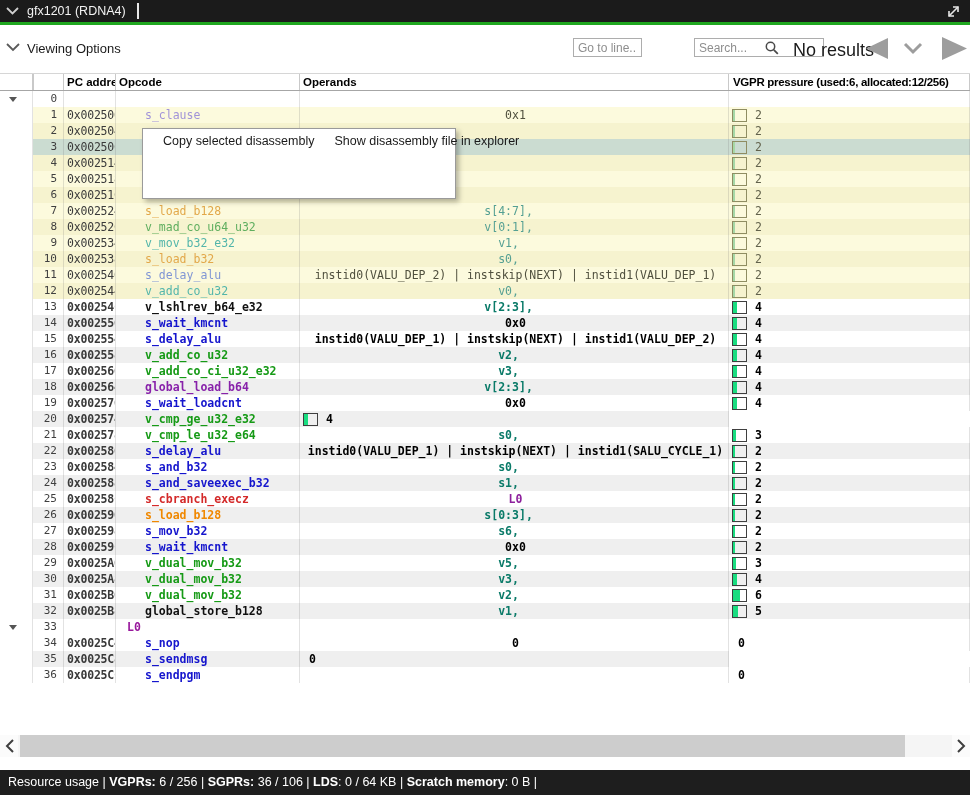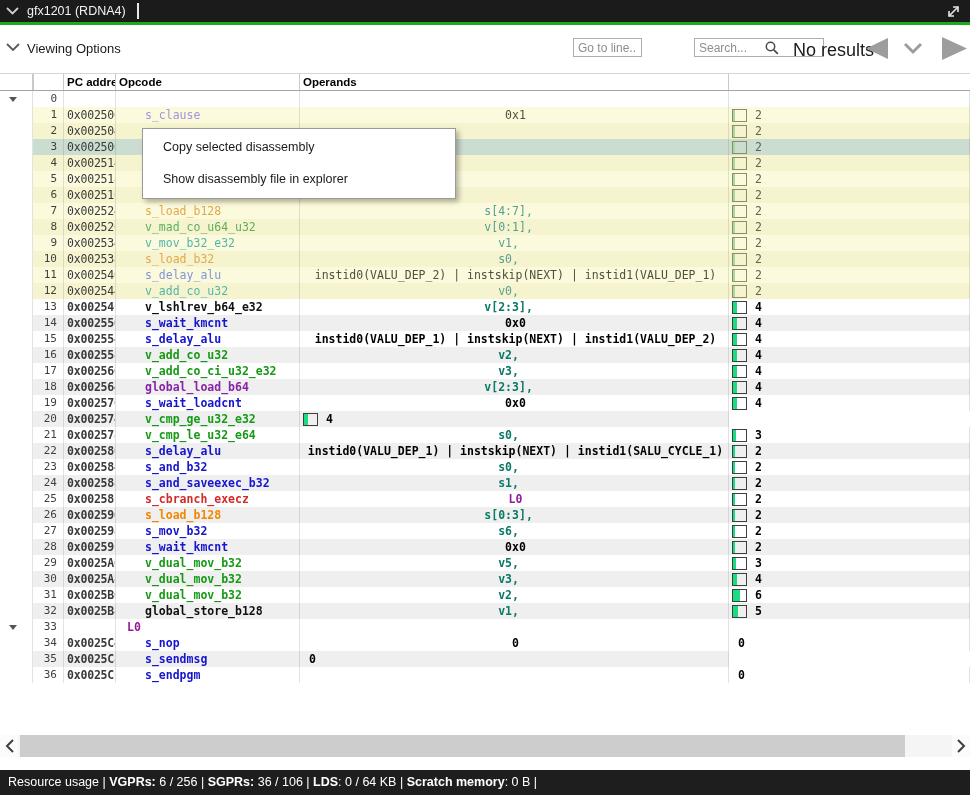--- a/index.html
+++ b/index.html
@@ -68,21 +68,21 @@
   .lbl{color:#98189c;font-weight:700;}
 
   
   .zw .t-v{color:#0a7a68}.zw .t-k{color:#000}
   .zw .t-p{color:#8d1f9c}
   .zy .t-v{color:#55a093}.zy .t-k{color:#50503e}
 
   
   .ctxmenu{position:absolute;left:142px;top:128px;width:314px;height:71px;background:#ffffff;
            border:1px solid #9a9a9a;box-shadow:3px 3px 5px rgba(0,0,0,0.28);z-index:50;
-           display:flex;flex-direction:column;justify-content:space-around;padding:2px 0;box-sizing:border-box;}
+           display:flex;justify-content:space-around;padding:2px 0;box-sizing:border-box;}
   .ctxmenu .item{padding-left:20px;font-size:12.5px;color:#1a1a1a;line-height:21px;white-space:nowrap;}
 
   
   .hscroll{position:absolute;left:0;top:735px;width:970px;height:22px;background:#f5f5f5;}
   .hthumb{position:absolute;left:20px;top:0;width:885px;height:22px;background:#cdcdcd;}
   .harrow{position:absolute;top:0;width:18px;height:22px;display:flex;align-items:center;justify-content:center;background:#fbfbfb;}
 
   
   .statusbar{position:absolute;left:0;top:770px;width:970px;height:25px;background:#1e1e1e;color:#fff;
              font-size:12.5px;line-height:25px;padding-left:8px;box-sizing:border-box;white-space:pre;}
@@ -129,20 +129,21 @@
 <svg class="icon-abs" style="left:942px;top:37px;" width="25" height="23">
   <polygon points="0,0 25,11.5 0,23" fill="#9d9d9d"></polygon>
 </svg>
 
 <div class="grid thead">
   <div></div>
   <div style="border-left:1px solid #c9c9c9;"></div>
   <div>PC address</div>
   <div>Opcode</div>
   <div>Operands</div>
+  <div class="hv">VGPR pressure (used:6, allocated:12/256)</div>
 </div>
 
 <div id="rows">
     <div class="grid row mono bg-w zw">
       <div class="c-exp"><div class="tri"></div></div>
       <div class="c-num">0</div>
       <div class="c-addr"></div>
       <div class="c-op"></div>
       <div class="c-ops"></div>
       <div class="c-vgpr"></div>

